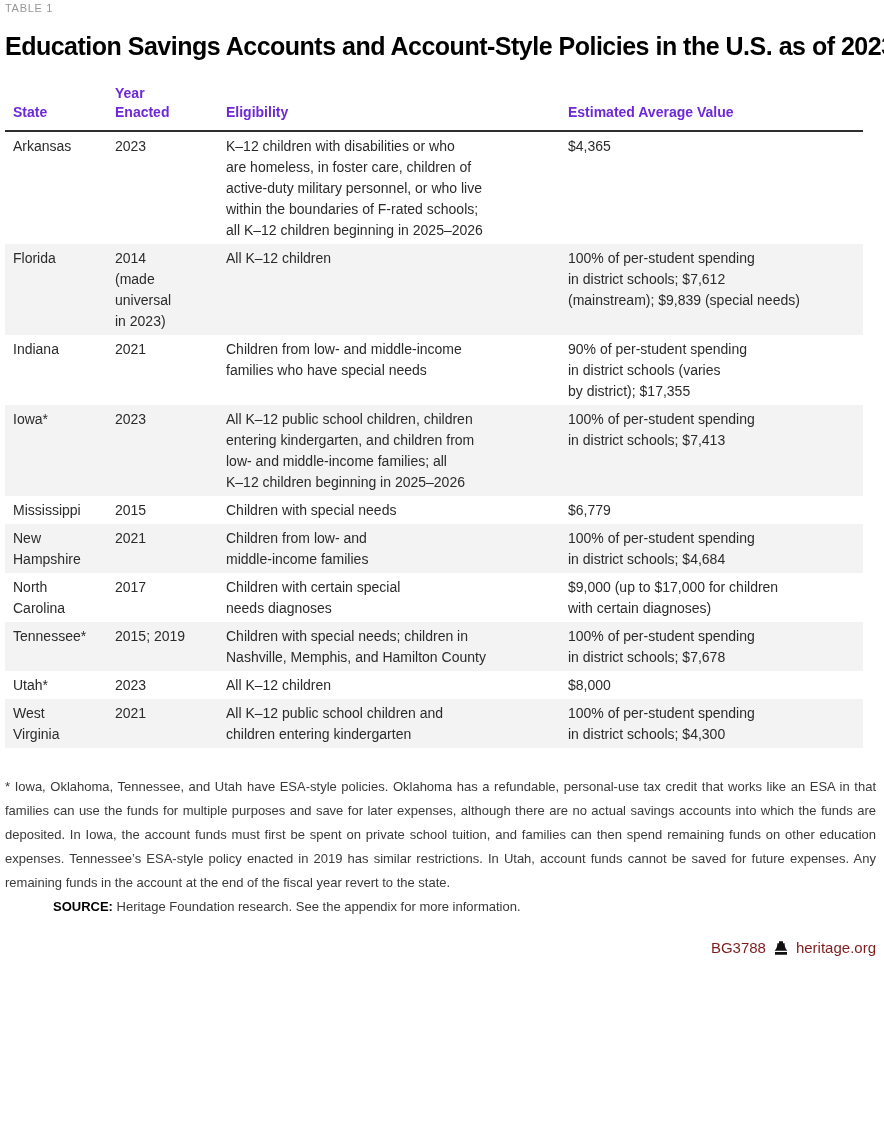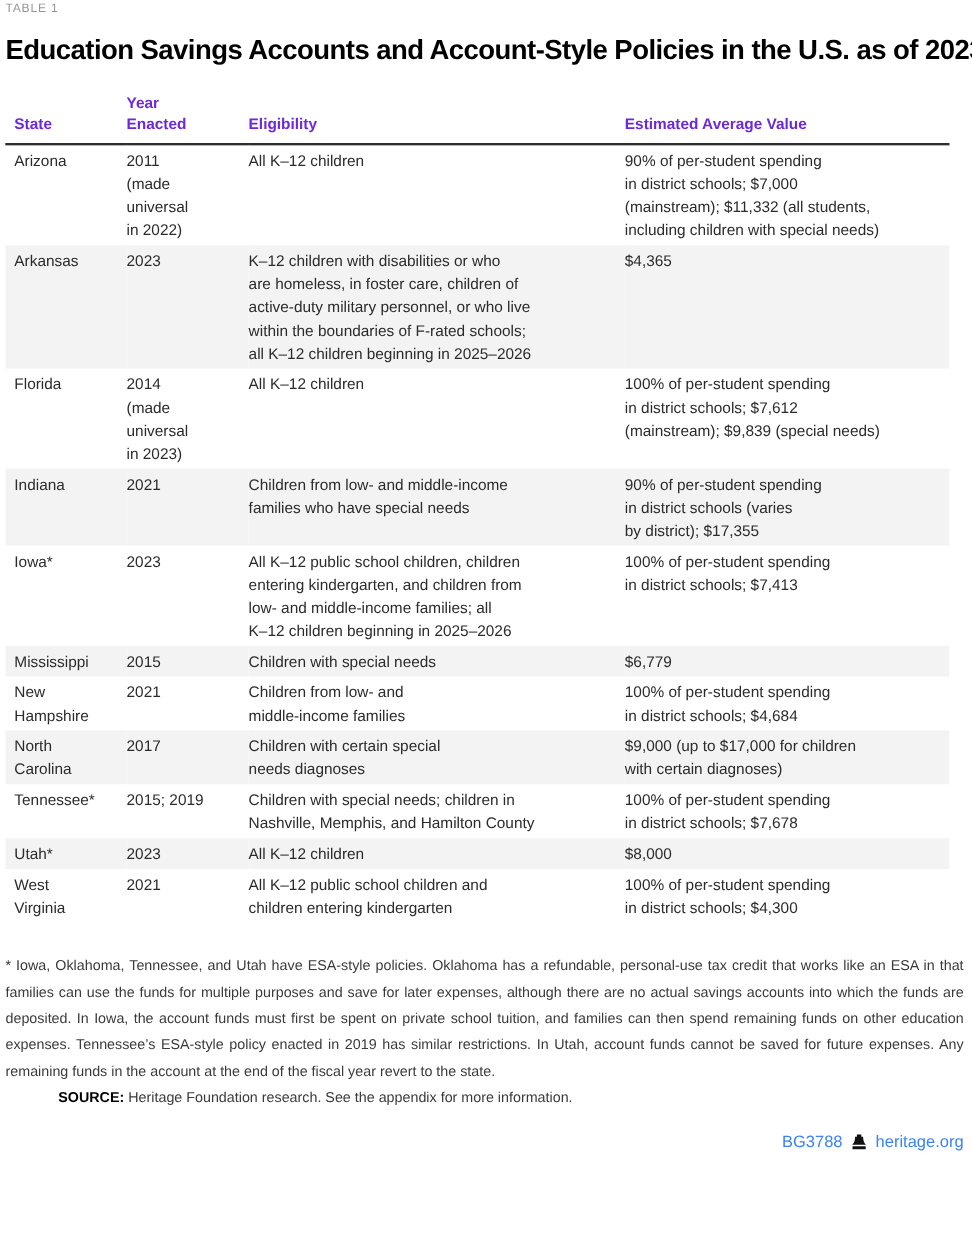--- a/index.html
+++ b/index.html
@@ -69,24 +69,24 @@
     line-height: 24px;
     color: #3a3a3a;
   }
   .footnotes p { margin: 0; text-align: justify; }
   .footnotes .source-row { text-align: left; }
   .source-label { font-weight: bold; color: #000; margin-left: 48px; }
   .page-footer {
     margin-top: 20px;
     display: flex;
     justify-content: flex-end;
-    align-items: flex-start;
+    align-items: center;
     gap: 7px;
     font-size: 15px;
-    color: #3b82f6;
+    color: #7f1d1d;
   }
   .bell { display: inline-flex; align-items: center; }
 </style>
 </head>
 <body>
 
 <div class="table-label">TABLE 1</div>
 <h1 class="title">Education Savings Accounts and Account-Style Policies in the U.S. as of 2023</h1>
 
 <table class="esa">
@@ -99,32 +99,20 @@
   <thead>
     <tr>
       <th>State</th>
       <th>Year
 Enacted</th>
       <th>Eligibility</th>
       <th>Estimated Average Value</th>
     </tr>
   </thead>
   <tbody>
-    <tr>
-      <td>Arizona</td>
-      <td>2011
-(made
-universal
-in 2022)</td>
-      <td>All K–12 children</td>
-      <td>90% of per-student spending
-in district schools; $7,000
-(mainstream); $11,332 (all students,
-including children with special needs)</td>
-    </tr>
     <tr>
       <td>Arkansas</td>
       <td>2023</td>
       <td>K–12 children with disabilities or who
 are homeless, in foster care, children of
 active-duty military personnel, or who live
 within the boundaries of F-rated schools;
 all K–12 children beginning in 2025–2026</td>
       <td>$4,365</td>
     </tr>

